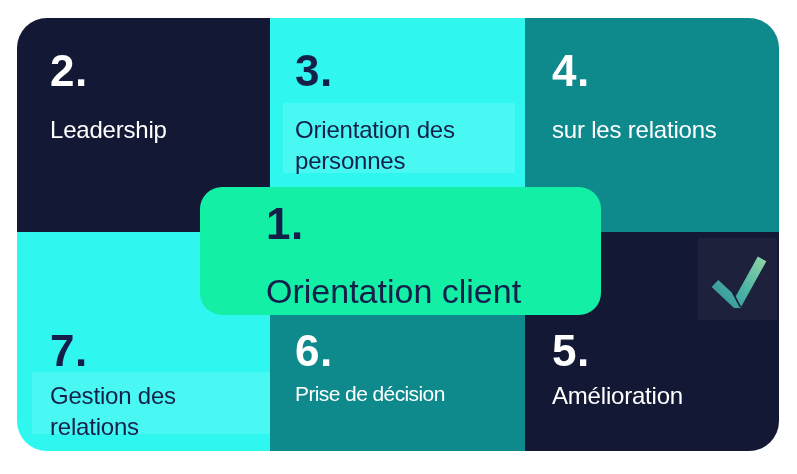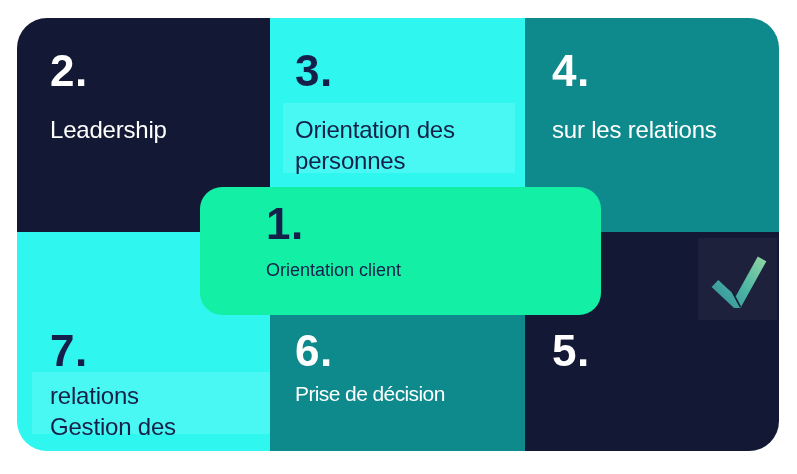--- a/index.html
+++ b/index.html
@@ -39,21 +39,21 @@
     background:rgba(255,255,255,.13);
   }
   .band.t3{left:13px;top:85px;width:232px;height:70px}
   .band.t7{left:15px;top:140px;width:238px;height:62px}
   .center-box{
     position:absolute;left:200px;top:187px;width:401px;height:128px;
     box-sizing:border-box;padding:14px 0 0 66px;
     background:var(--green,#14efa6);color:var(--ink,#15204a);
     border-radius:22px;z-index:2;
   }
-  .center-box .lbl{font-size:18px;margin-top:12px;letter-spacing:0}
+  .center-box .lbl{font-size:34px;margin-top:22px;letter-spacing:0}
   .check-panel{
     position:absolute;left:173px;top:6px;width:79px;height:82px;
     background:rgba(255,255,255,.045);
   }
   .check{position:absolute;left:185px;top:23px;width:57px;height:53px}
 </style>
 </head>
 <body>
 
 <div class="card">
@@ -76,22 +76,22 @@
     <div class="num">4.</div>
     <div class="lbl">
       <div>sur les relations</div>
     </div>
   </div>
 
   <div class="tile cyan bottom c1">
     <div class="band t7"></div>
     <div class="num">7.</div>
     <div class="lbl">
+      <div>Gestion des</div>
       <div>relations</div>
-      <div>Gestion des</div>
     </div>
   </div>
 
   <div class="tile teal bottom c2">
     <div class="num">6.</div>
     <div class="lbl condensed">
       <div>Prise de décision</div>
     </div>
   </div>
 
@@ -102,20 +102,21 @@
         <linearGradient id="chk" x1="0" y1="54" x2="58" y2="0" gradientUnits="userSpaceOnUse">
           <stop offset="0" style="stop-color:var(--check-dark,#2f8c98)"></stop>
           <stop offset="0.5" style="stop-color:var(--check-mid,#4db5a5)"></stop>
           <stop offset="1" style="stop-color:var(--check-light,#96d7a3)"></stop>
         </linearGradient>
       </defs>
       <path d="M5 29 L27.5 50 L53 4" fill="none" stroke="url(#chk)" stroke-width="10" stroke-linejoin="miter"></path>
       <line x1="23" y1="38" x2="31" y2="53" style="stroke:var(--navy,#131834)" stroke-width="1.6"></line>
     </svg>
     <div class="num">5.</div>
+    <div class="lbl">Amélioration</div>
   </div>
 
 </div>
 
 <div class="center-box">
   <div class="num">1.</div>
   <div class="lbl">Orientation client</div>
 </div>
 
 </body></html>

